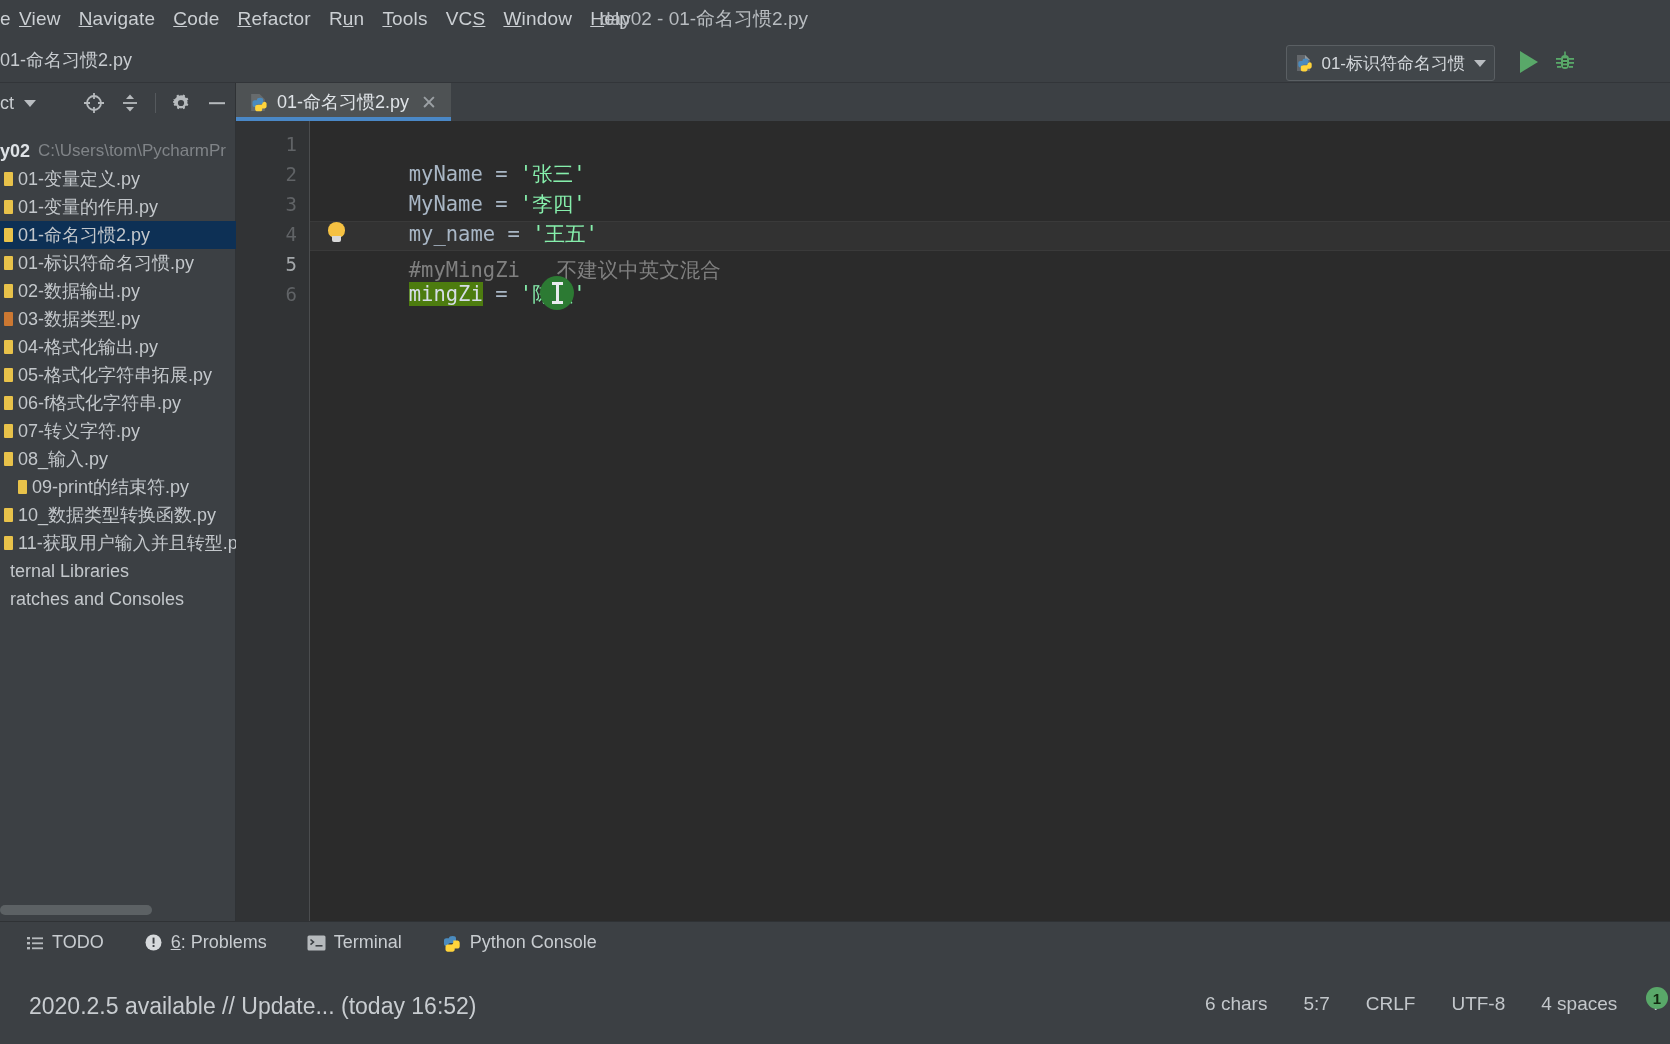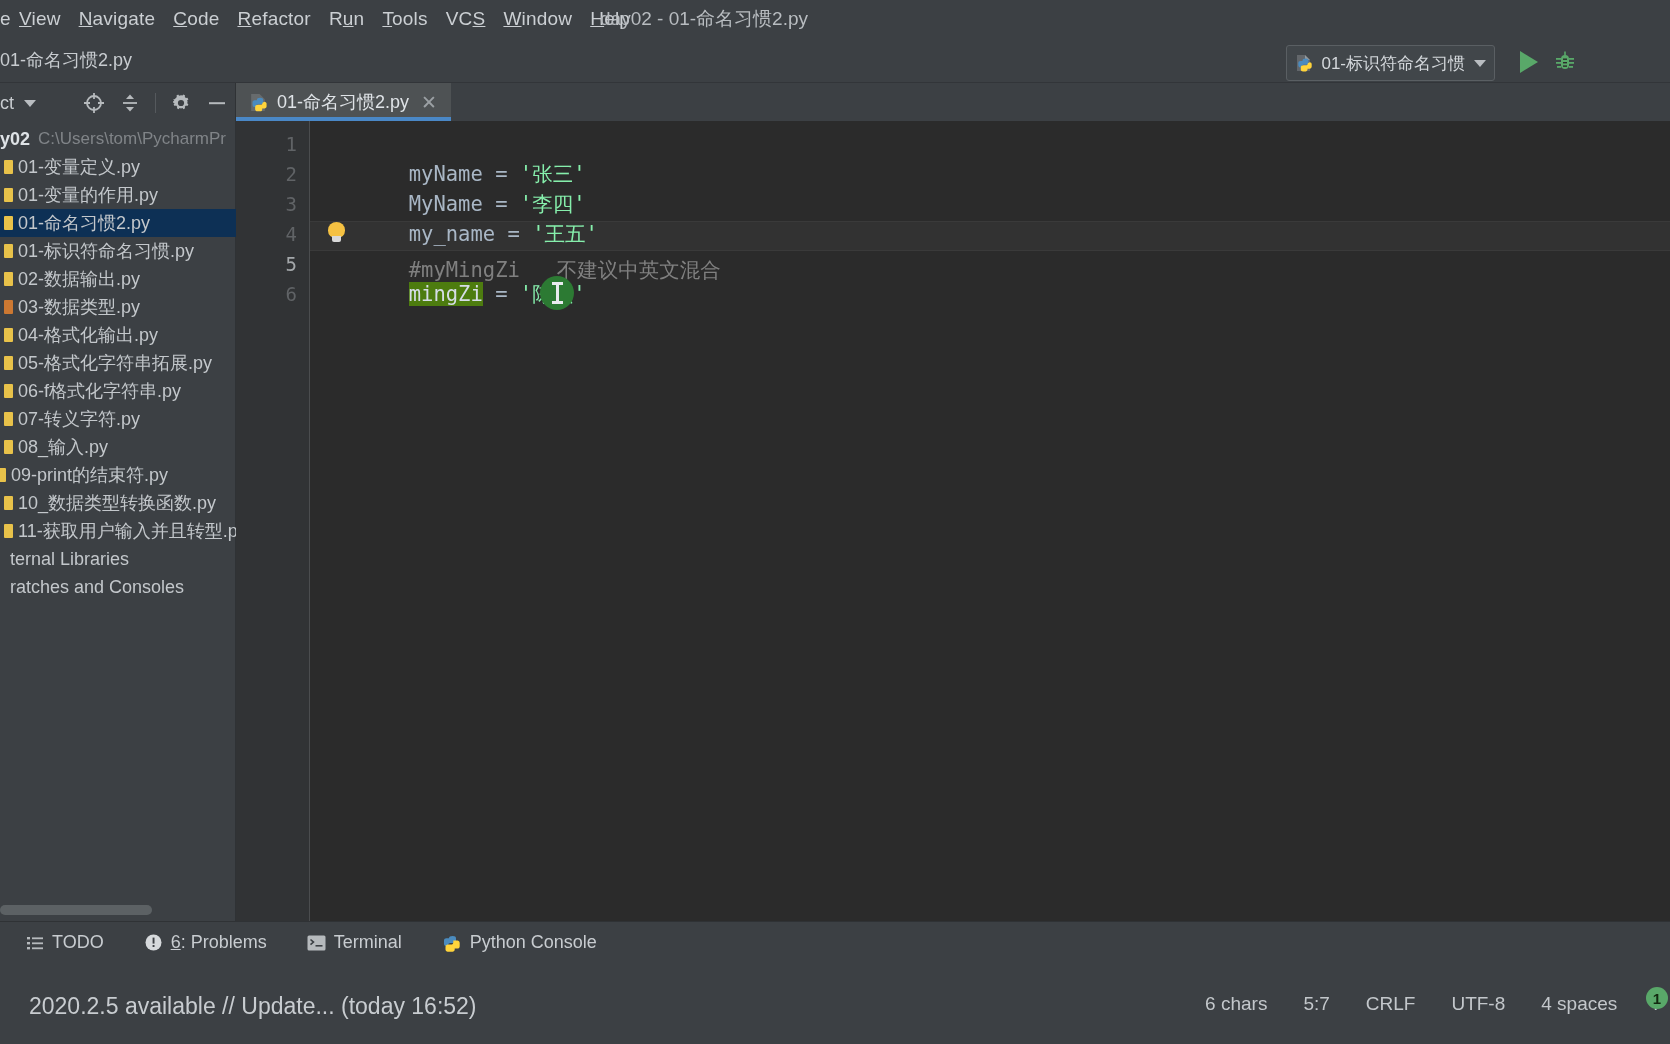--- a/index.html
+++ b/index.html
@@ -80,21 +80,21 @@
   }
   .pt-icons { position: absolute; right: 8px; top: 9px; display: flex; align-items: center; gap: 14px; }
   .pt-sep { width: 1px; height: 20px; background: #55595d; }
 
   .tree {
     position: absolute; left: 0; top: 40px; width: 236px; height: 760px;
     overflow: hidden;
   }
   .tree-row {
     position: relative; height: 28px; display: flex; align-items: center;
-    padding-left: 0px; white-space: nowrap;
+    padding-left: 0px; white-space: nowrap; margin-top: 12px;
   }
   .tree-row.selected { background: #0d3055; }
   .tree-row .t-label { font-size: 18px; color: #c3c7cb; }
   .tree-row.root .t-label { font-weight: bold; color: #dfe3e7; }
   .tree-row .t-path { font-size: 17px; color: #808488; margin-left: 8px; }
   .t-filedot {
     width: 9px; height: 14px; background: #e8c24a; border-radius: 1px;
     margin-left: -5px; margin-right: 4px; flex: 0 0 auto;
     position: relative; left: -1px;
   }
@@ -358,21 +358,21 @@
         <span class="t-label">06-f格式化字符串.py</span>
       </div>
       <div class="tree-row" style="position: absolute; top: 282px; left: 0px; width: 236px; padding-left: 10px;">
         <span class="t-filedot"></span>
         <span class="t-label">07-转义字符.py</span>
       </div>
       <div class="tree-row" style="position: absolute; top: 310px; left: 0px; width: 236px; padding-left: 10px;">
         <span class="t-filedot"></span>
         <span class="t-label">08_输入.py</span>
       </div>
-      <div class="tree-row" style="position: absolute; top: 338px; left: 0px; width: 236px; padding-left: 3px;">
+      <div class="tree-row" style="position: absolute; top: 338px; left: 0px; width: 236px; padding-left: 24px;">
         <span class="t-filedot"></span>
         <span class="t-label">09-print的结束符.py</span>
       </div>
       <div class="tree-row" style="position: absolute; top: 366px; left: 0px; width: 236px; padding-left: 10px;">
         <span class="t-filedot"></span>
         <span class="t-label">10_数据类型转换函数.py</span>
       </div>
       <div class="tree-row" style="position: absolute; top: 394px; left: 0px; width: 236px; padding-left: 10px;">
         <span class="t-filedot"></span>
         <span class="t-label">11-获取用户输入并且转型.py</span>

